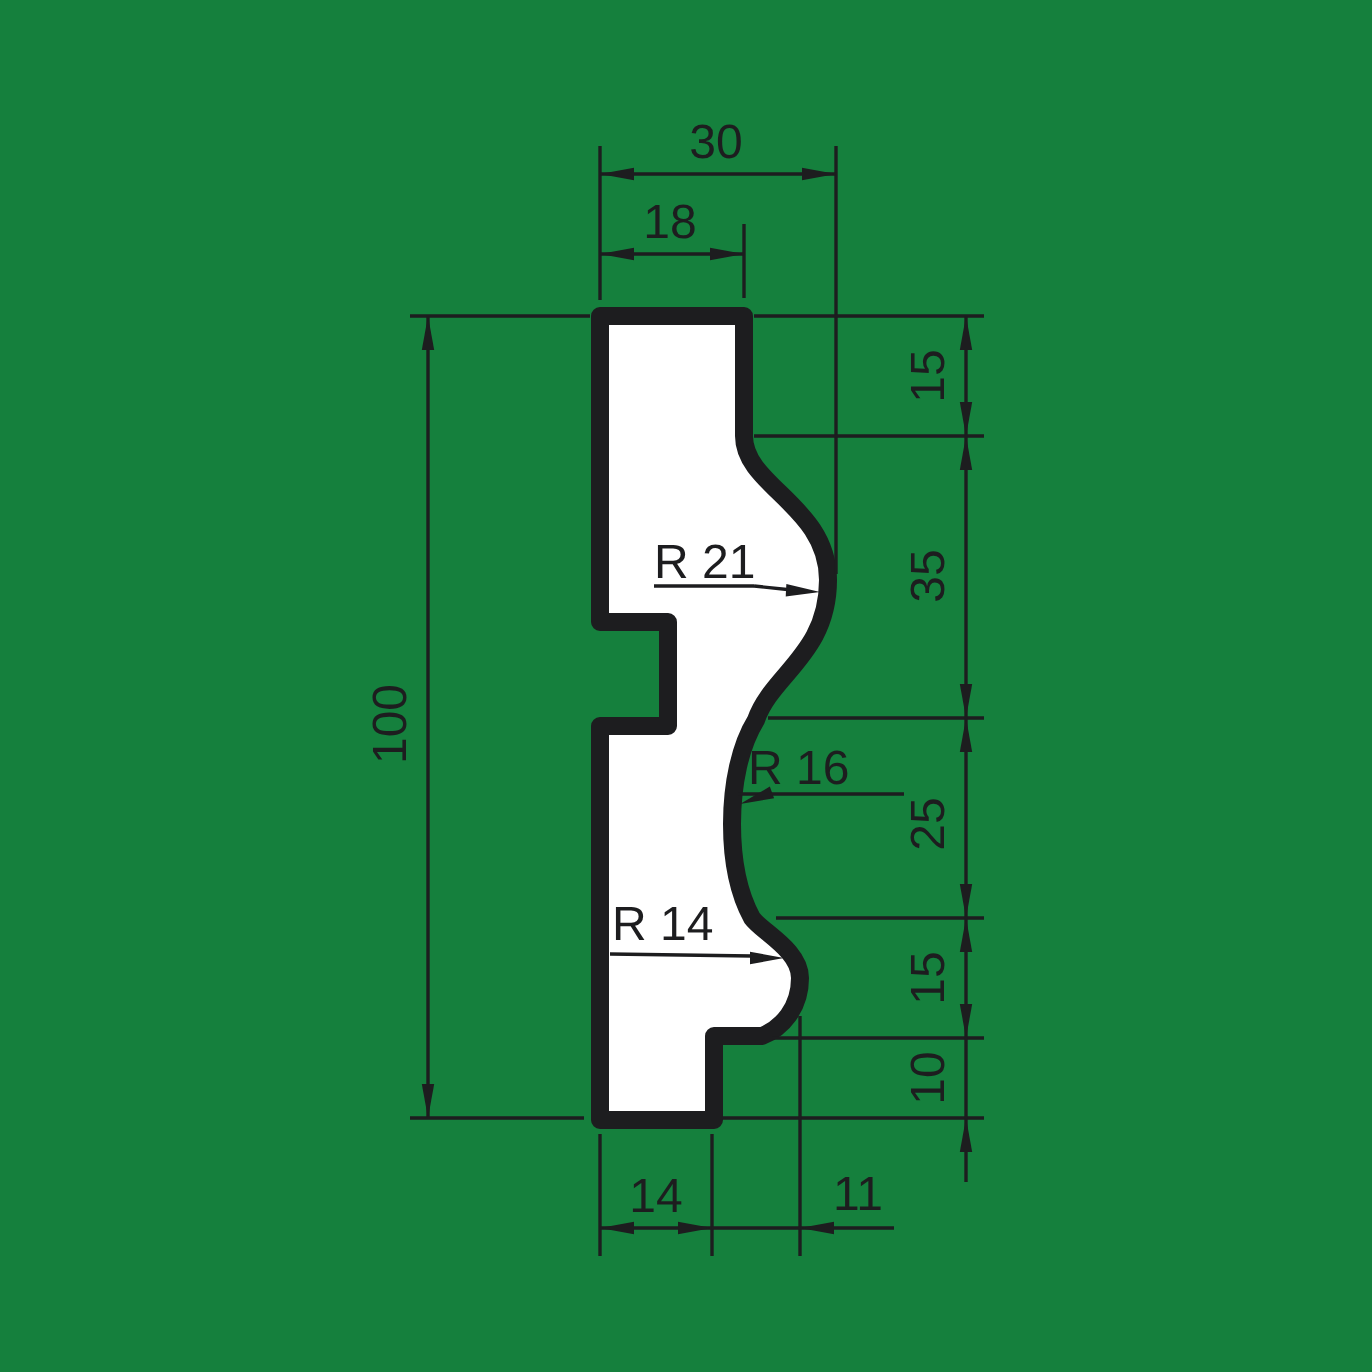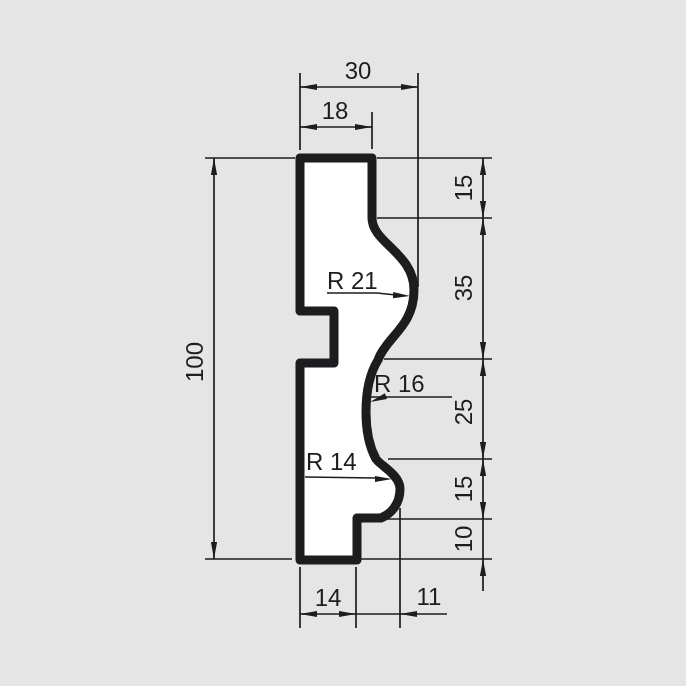--- a/index.html
+++ b/index.html
@@ -1,16 +1,16 @@
 <!DOCTYPE html>
 <html><head>
 <meta charset="utf-8">
 <style>
   html,body{margin:0;padding:0;width:686px;height:686px;background:#ffffff;overflow:hidden;}
-  .canvas{position:relative;width:686px;height:686px;background:#e5e5e5;}
+  .canvas{position:relative;width:686px;height:686px;background:#15803d;}
   svg{display:block;}
   svg g.ink{stroke:#1d1d1f;}
   .thin{stroke-width:1.7;fill:none;}
   .profile{stroke-width:9;fill:#ffffff;stroke-linejoin:round;stroke-linecap:round;}
   text{font-family:"Liberation Sans","DejaVu Sans",sans-serif;font-size:24px;fill:#1d1d1f;stroke:none;}
   .arr{fill:#1d1d1f;stroke:none;}
 </style>
 </head>
 <body>
 

